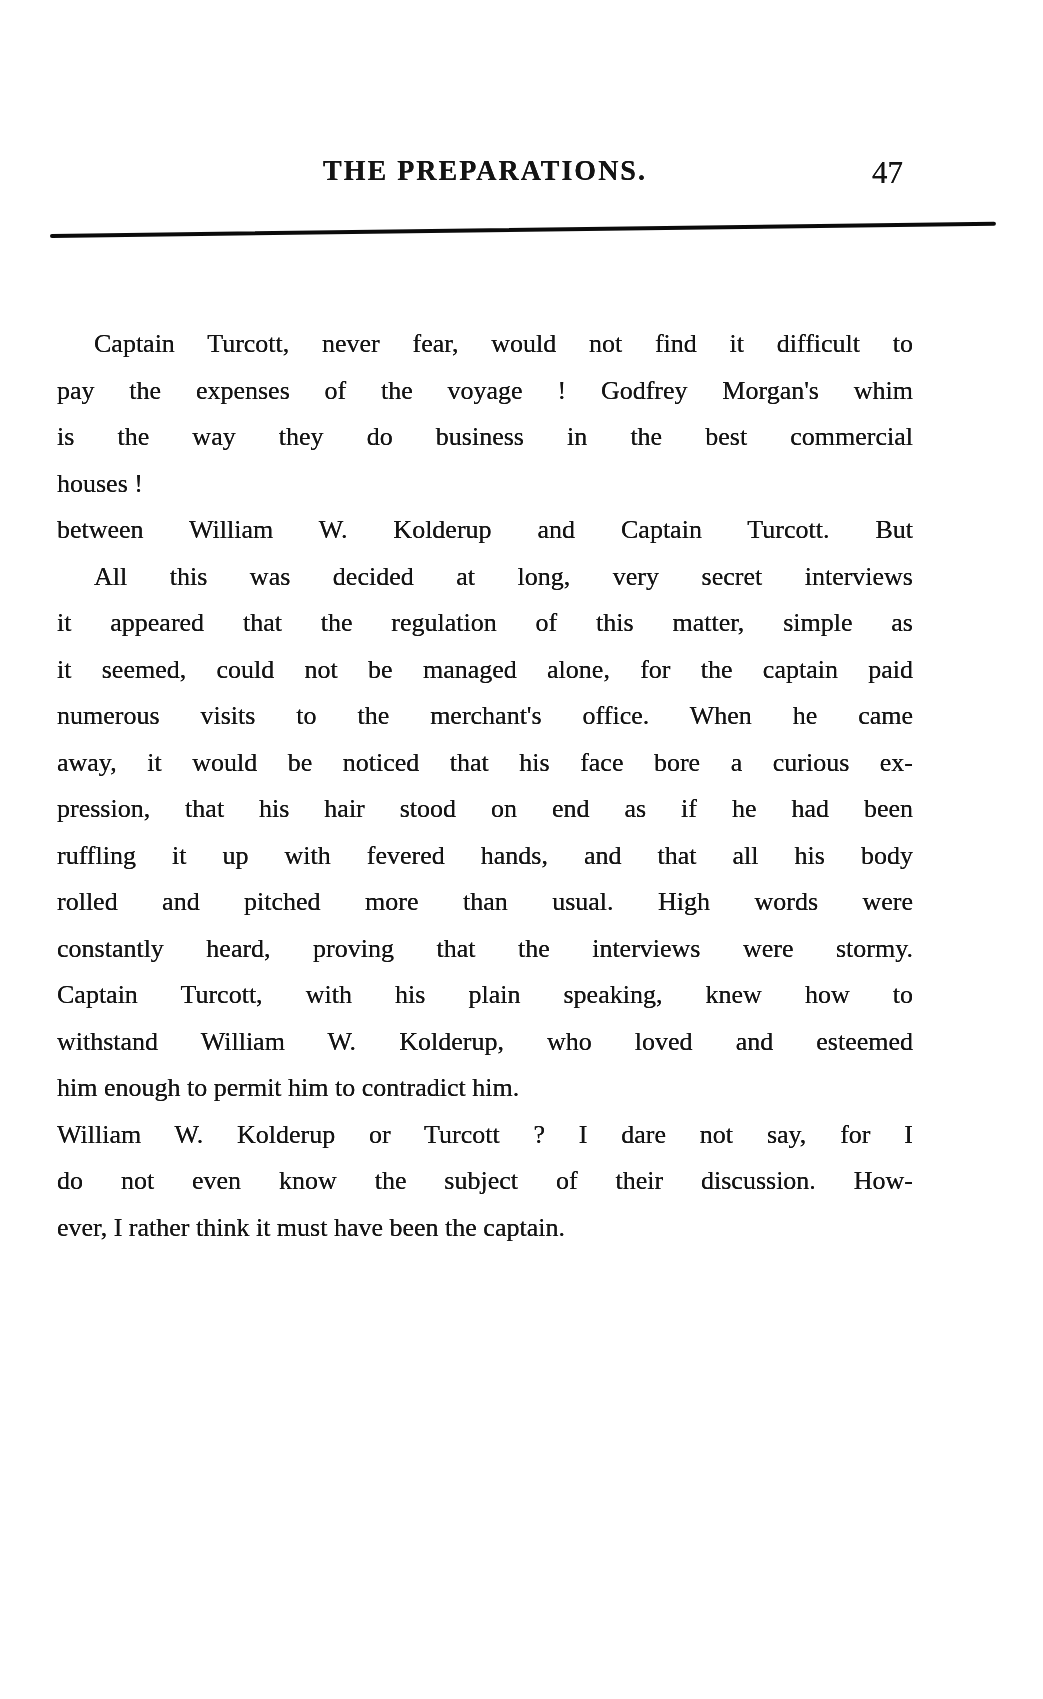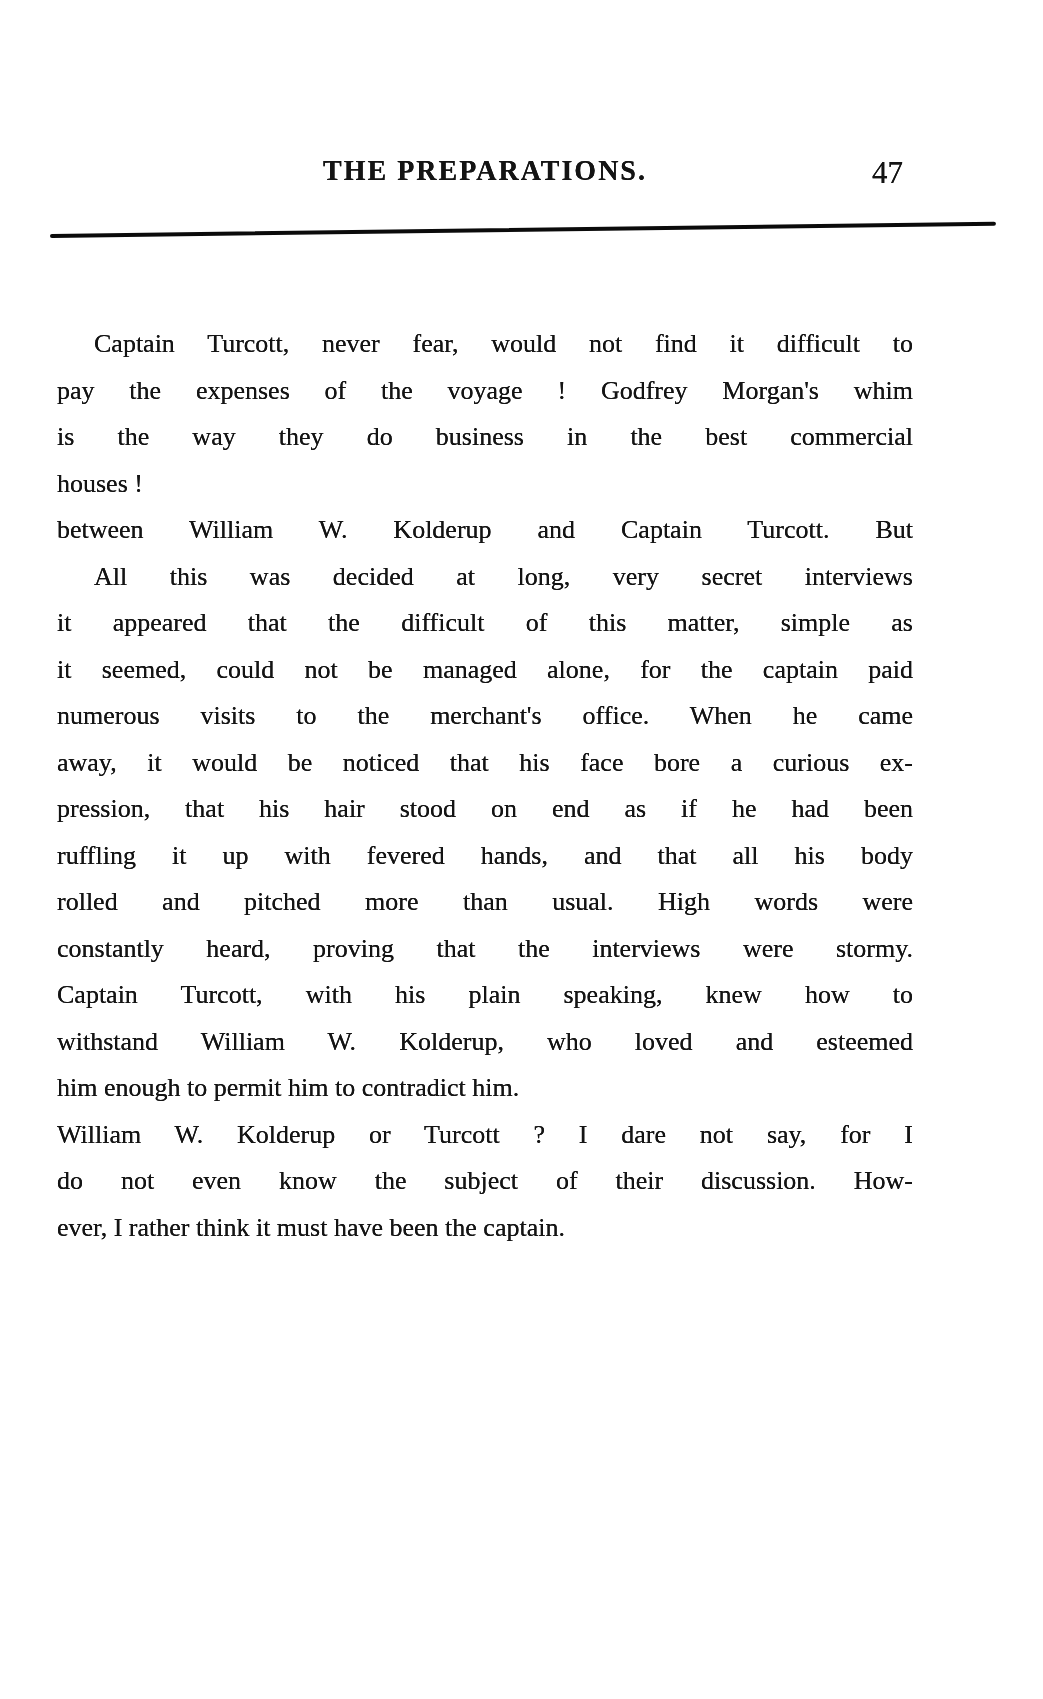--- a/index.html
+++ b/index.html
@@ -93,21 +93,21 @@
   <div class="body-text">
       <div class="paragraph">
         <div class="line first">Captain Turcott, never fear, would not find it difficult to</div>
         <div class="line">pay the expenses of the voyage ! Godfrey Morgan's whim</div>
         <div class="line">is the way they do business in the best commercial</div>
         <div class="line last">houses !</div>
       </div>
       <div class="paragraph">
         <div class="line">between William W. Kolderup and Captain Turcott. But</div>
         <div class="line first">All this was decided at long, very secret interviews</div>
-        <div class="line">it appeared that the difficult of this matter, simple as</div>
+        <div class="line">it appeared that the regulation of this matter, simple as</div>
         <div class="line">it seemed, could not be managed alone, for the captain paid</div>
         <div class="line">numerous visits to the merchant's office. When he came</div>
         <div class="line">away, it would be noticed that his face bore a curious ex-</div>
         <div class="line">pression, that his hair stood on end as if he had been</div>
         <div class="line">ruffling it up with fevered hands, and that all his body</div>
         <div class="line">rolled and pitched more than usual. High words were</div>
         <div class="line">constantly heard, proving that the interviews were stormy.</div>
         <div class="line">Captain Turcott, with his plain speaking, knew how to</div>
         <div class="line">withstand William W. Kolderup, who loved and esteemed</div>
         <div class="line last">him enough to permit him to contradict him.</div>

